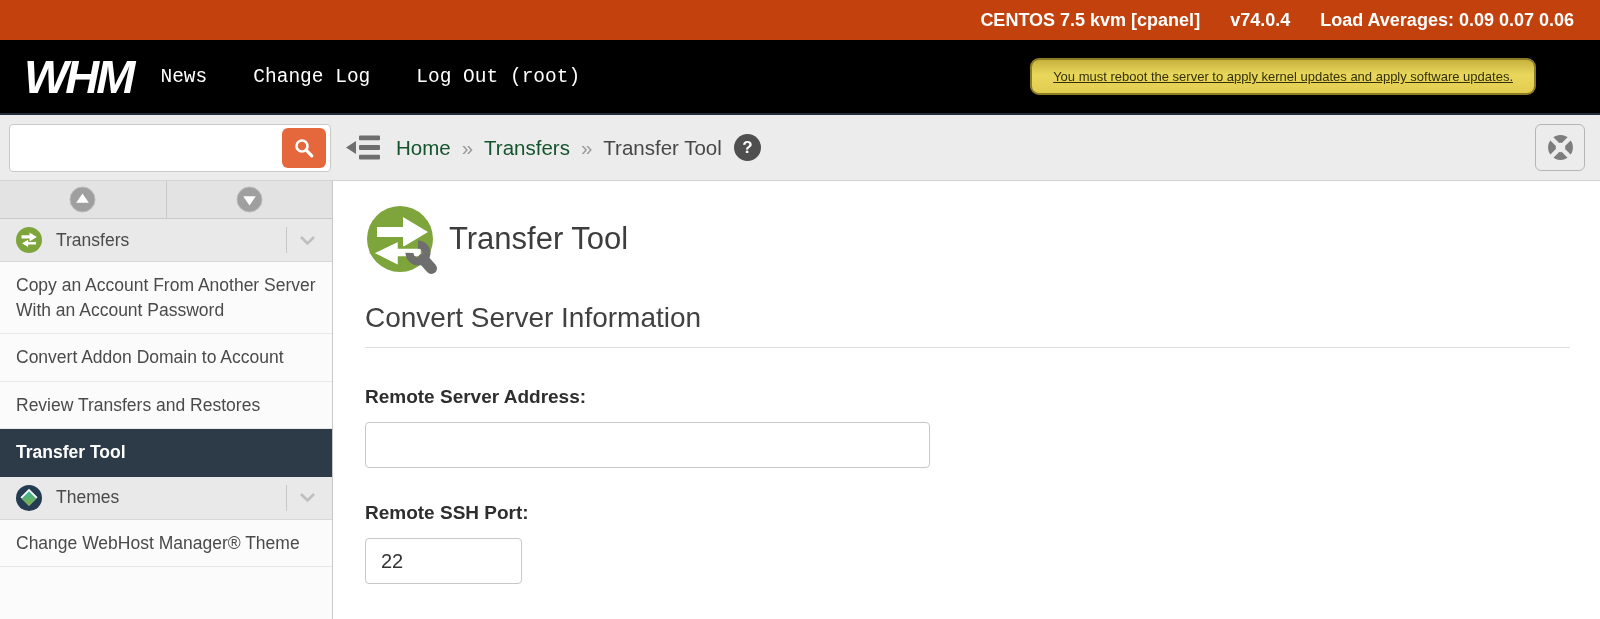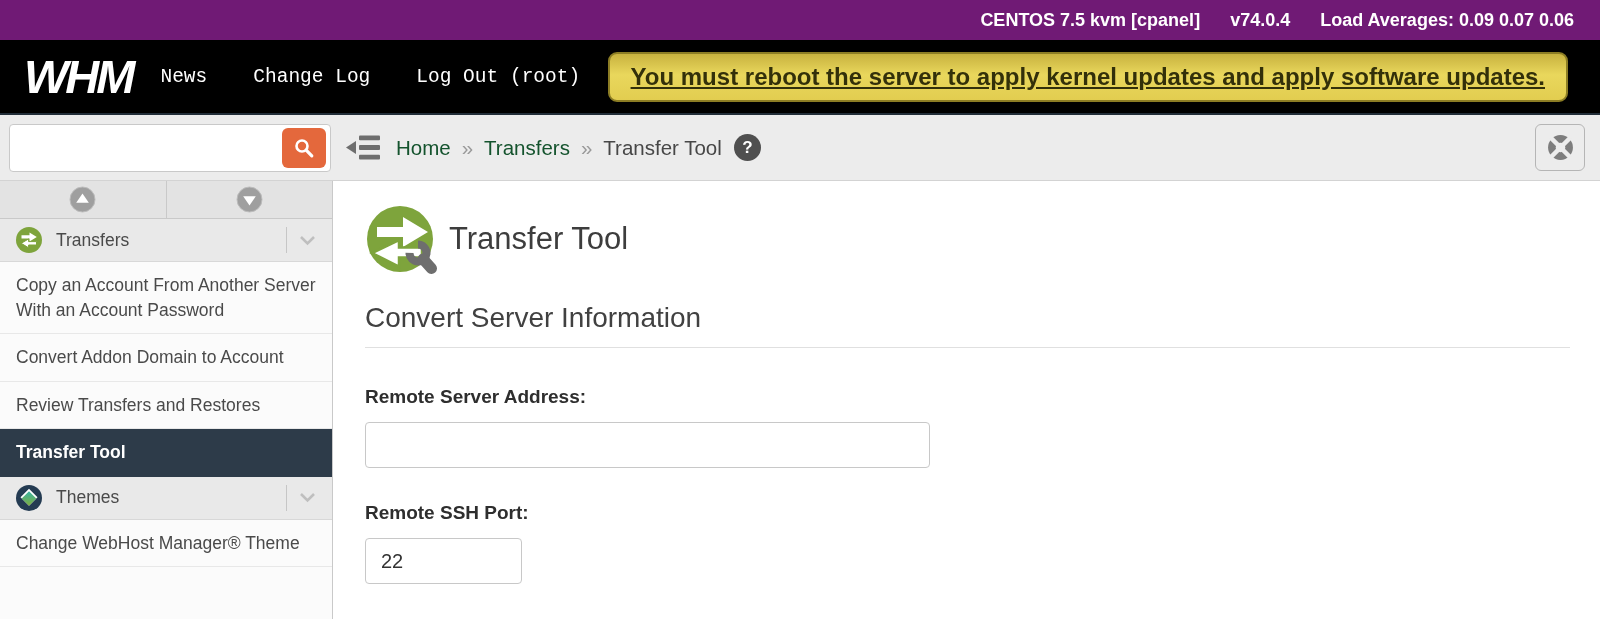--- a/index.html
+++ b/index.html
@@ -6,21 +6,21 @@
   html, body { width: 1600px; height: 619px; overflow: hidden; }
   body {
     font-family: "Liberation Sans", "DejaVu Sans", sans-serif;
     background: #ffffff;
     color: #404040;
   }
 
   
   .topbar {
     height: 40px;
-    background: #701a75;
+    background: #c2410c;
     display: flex;
     justify-content: flex-end;
     align-items: center;
     gap: 30px;
     padding-right: 26px;
     color: #ffffff;
     font-size: 18px;
     font-weight: 600;
   }
 
@@ -45,29 +45,29 @@
   }
   .nav-links { display: flex; align-items: center; gap: 46px; font-family: Liberation Mono, monospace; }
   .nav-link {
     color: #ffffff;
     font-size: 19.5px;
     text-decoration: none;
     white-space: nowrap;
   }
   .reboot-alert {
     margin-left: auto;
-    margin-right: 32px;
+    margin-right: 64px;
     display: block;
     padding: 9px 21px;
     background: linear-gradient(180deg, #c8b23f 0%, #e9d75c 45%, #e2cd50 100%);
     border: 2px solid #8c7d24;
     border-radius: 9px;
     color: #33300a;
-    font-size: 24px;
-    font-weight: 700;
+    font-size: 13px;
+    font-weight: 400;
     text-decoration: underline;
     white-space: nowrap;
   }
 
   
   .toolbar {
     height: 66px;
     background: #ececec;
     border-bottom: 1px solid #d3d3d3;
     display: flex;

